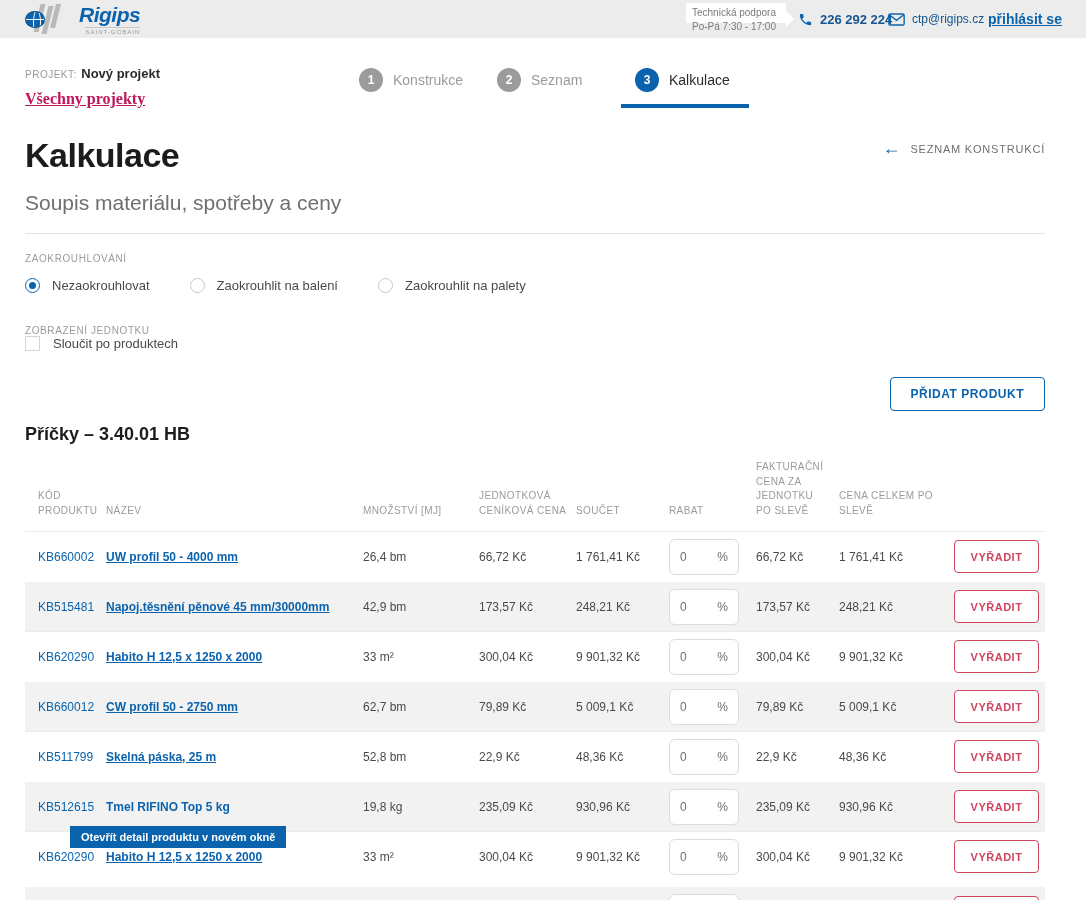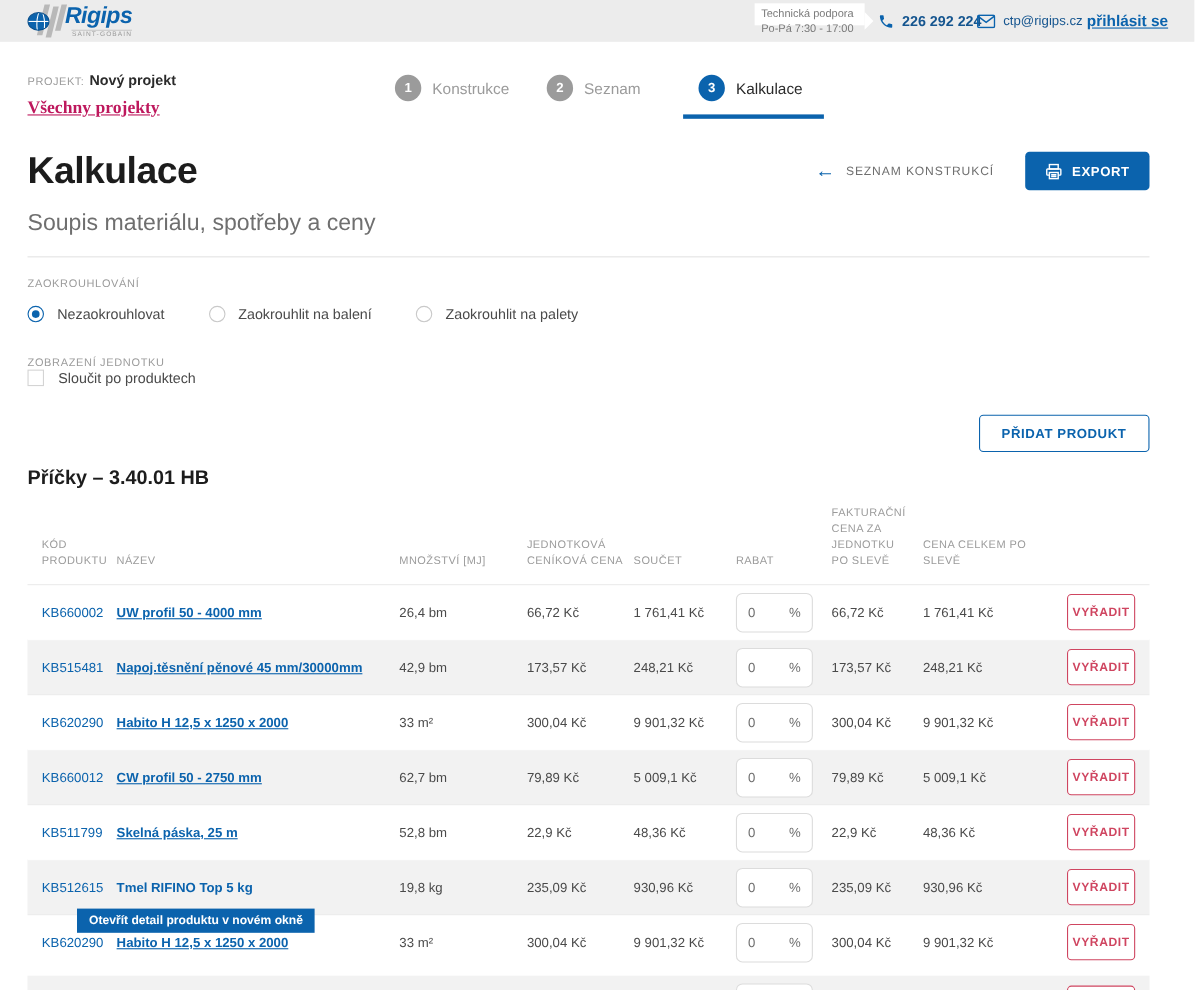--- a/index.html
+++ b/index.html
@@ -2,21 +2,21 @@
 <html><head>
 <meta charset="utf-8">
 <style>
   * { margin:0; padding:0; box-sizing:border-box; }
   html,body { width:1086px; height:900px; overflow:hidden; background:#fff;
     font-family:"Liberation Sans", sans-serif; }
   body { position:relative; color:#3c3c3c; }
 
   
   .topbar { position:absolute; top:0; left:0; width:1086px; height:38px; background:#ececec; }
-  .brand { position:absolute; left:25px; top:4px; display:flex; align-items:flex-start; gap:0; }
+  .brand { position:absolute; left:25px; top:4px; display:flex; align-items:flex-start; gap:20px; }
   .brand-mark { position:relative; width:34px; height:30px; }
   .bar { position:absolute; width:5px; height:28px; background:#b9b9b9; transform:skewX(-14deg); }
   .bar.b1{left:12px;top:0;} .bar.b2{left:20px;top:2px;} .bar.b3{left:28px;top:0;height:24px;}
   .globe { position:absolute; left:0; top:7px; width:20px; height:17px; border-radius:50%;
     background:#0b63ad; border:1px solid #0a4f8c; overflow:hidden; }
   .globe:before{content:""; position:absolute; left:7px; top:-2px; width:6px; height:22px; border:1.5px solid #fff; border-radius:50%;}
   .globe:after{content:""; position:absolute; left:-2px; top:7px; width:24px; height:3px; border-top:1.5px solid #fff;}
   .brand-text { display:flex; flex-direction:column; line-height:1; }
   .brand-name { color:#0b63ad; font-size:21px; font-weight:bold; font-style:italic; letter-spacing:-0.5px; }
   .brand-sub { color:#9a9a9a; font-size:6px; letter-spacing:1px; margin-top:2px; align-self:flex-end; border-top:1px solid #c8c8c8; padding-top:1px; }
@@ -88,21 +88,21 @@
   .trow:nth-child(even) { background:#f2f2f2; border-top:1px solid #fff; }
   .cell { font-size:12px; color:#4a4a4a; padding-right:8px; }
   .code-cell { color:#0b63ad; }
   .name-link { color:#0b63ad; font-weight:bold; text-decoration:underline; cursor:pointer; }
   .name-link.hovered { text-decoration:none; }
   .rabat-box { width:70px; height:36px; background:#fff; border:1px solid #dcdcdc; border-radius:6px;
     display:flex; align-items:center; padding:0 10px; }
   .rabat-input { width:30px; border:none; outline:none; font-size:12px; color:#6f6f6f; background:transparent;
     font-family:"Liberation Sans", sans-serif; }
   .rabat-pct { margin-left:auto; font-size:12px; color:#6f6f6f; }
-  .remove-btn { width:62px; height:33px; background:#fff; border:1px solid #cf4560; border-radius:4px;
+  .remove-btn { width:85px; height:33px; background:#fff; border:1px solid #cf4560; border-radius:4px;
     color:#cf4560; font-size:11px; font-weight:bold; letter-spacing:0.5px; cursor:pointer; justify-self:end;
     font-family:"Liberation Sans", sans-serif; }
 
   
   .partial-row { height:50px; margin-top:6px; background:#f2f2f2; display:grid;
     grid-template-columns:68px 257px 116px 97px 93px 87px 83px 115px 1fr; padding:0 13px; align-items:center; }
 
   
   .tooltip { position:absolute; left:70px; top:826px; background:#0b63ad; color:#fff;
     font-size:11px; font-weight:bold; padding:5px 11px; white-space:nowrap; z-index:5; }
@@ -173,29 +173,20 @@
 </div>
 
 <h1 class="page-title">Kalkulace</h1>
 <div class="page-subtitle">Soupis materiálu, spotřeby a ceny</div>
 
 <div class="title-actions">
   <div class="back-link">
     <span class="back-arrow">←</span>
     <span class="back-text">SEZNAM KONSTRUKCÍ</span>
   </div>
-  <button class="export-btn">
-    <svg class="icon-svg" width="16" height="16" viewBox="0 0 20 20" fill="none" stroke="#fff" stroke-width="1.6">
-      <rect x="5" y="2" width="10" height="5"></rect>
-      <rect x="2" y="7" width="16" height="7" rx="1"></rect>
-      <rect x="5" y="11" width="10" height="7" fill="#0b63ad"></rect>
-      <path d="M7 13.5h6M7 15.5h6"></path>
-    </svg>
-    <span>EXPORT</span>
-  </button>
 </div>
 
 <div class="divider"></div>
 
 <div class="rounding">
   <div class="group-label">ZAOKROUHLOVÁNÍ</div>
   <div class="radio-row">
     <div class="radio-item selected">
       <span class="radio-dot"></span>
       <span class="radio-label">Nezaokrouhlovat</span>

